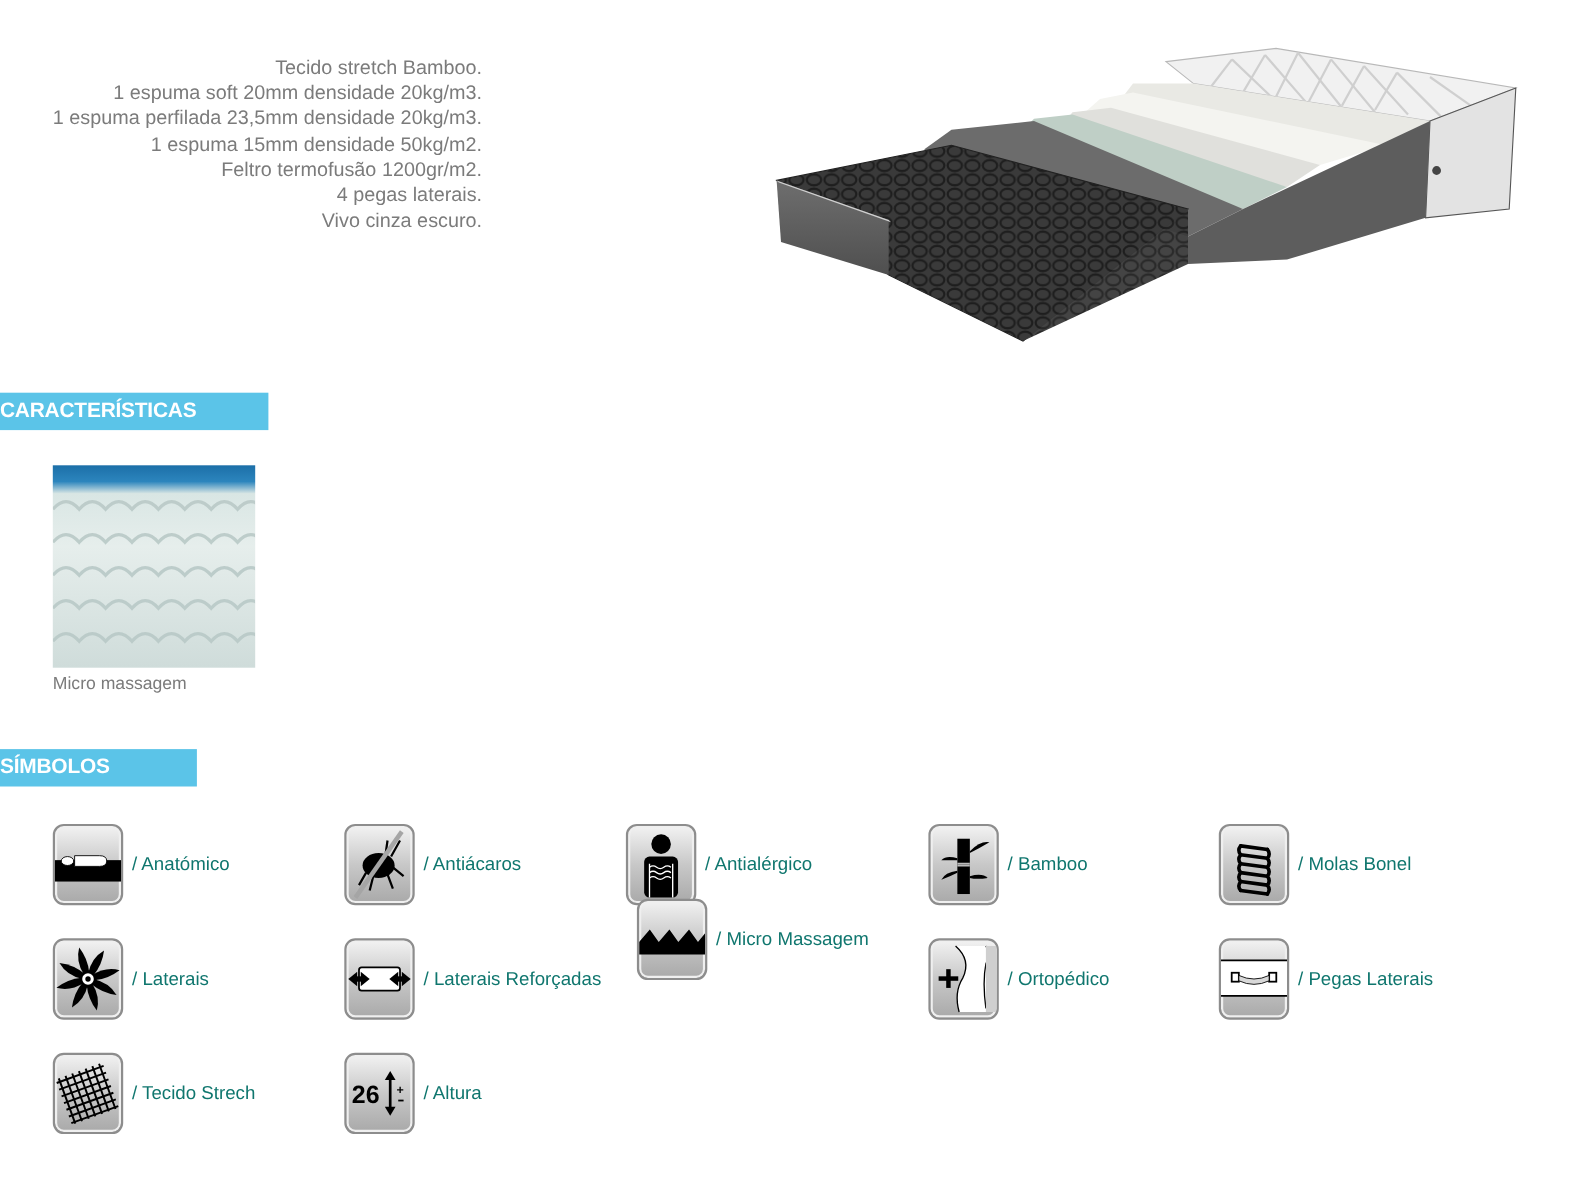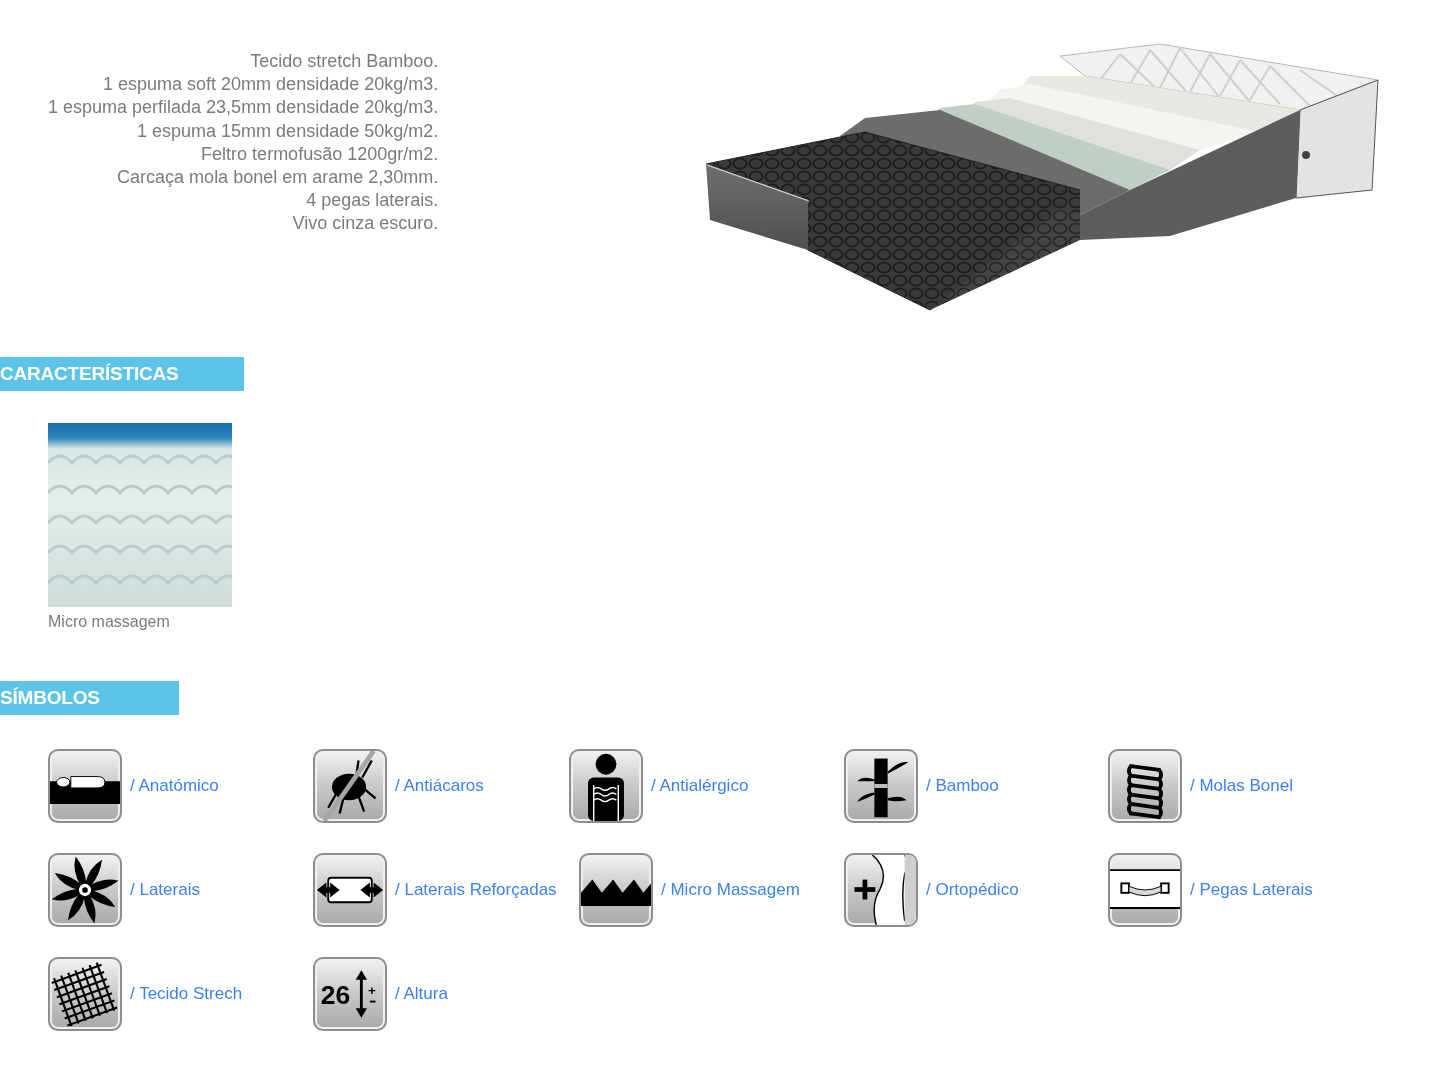--- a/index.html
+++ b/index.html
@@ -11,37 +11,36 @@
   .section-bar { position:absolute; left:0; height:34px; background:#5bc4e8;
                  color:#fff; font-weight:bold; font-size:19px; line-height:34px;
                  box-sizing:border-box; letter-spacing:-0.2px; }
   .bar-car { top:357px; width:244px; }
   .bar-sim { top:681px; width:179px; }
   .feature { position:absolute; left:48px; top:423px; width:185px; }
   .feature-img { width:184px; height:184px; display:block;
                  background:linear-gradient(180deg,#1c6fa8 0,#2c85bd 8%,#d9e6e4 14%,#e6eeec 40%,#cfdcda 100%); position:relative; overflow:hidden; }
   .feature-cap { font-size:16px; color:#7b7b7b; margin-top:6px; }
   .sym { position:absolute; display:flex; align-items:center; }
-  .sym-icon { width:74px; height:74px; border-radius:10px; box-sizing:border-box;
+  .sym-icon { width:64px; height:74px; border-radius:10px; box-sizing:border-box;
               border:2px solid #8d8d8d;
               background:linear-gradient(180deg,#f2f2f2 0%,#c8c8c8 50%,#a9a9a9 100%);
               box-shadow: inset 0 0 0 2px #efefef; overflow:hidden; position:relative; }
   .sym-icon svg { width:100%; height:100%; display:block; }
-  .sym-label { font-size:17px; color:#3b82f6; margin-left:8px; white-space:nowrap; }
+  .sym-label { font-size:17px; color:#0f766e; margin-left:8px; white-space:nowrap; }
 </style>
 </head>
 <body>
 
 <ul class="spec-list">
   <li>Tecido stretch Bamboo.</li>
   <li>1 espuma soft 20mm densidade 20kg/m3.</li>
   <li>1 espuma perfilada 23,5mm densidade 20kg/m3.</li>
   <li>1 espuma 15mm densidade 50kg/m2.</li>
   <li>Feltro termofusão 1200gr/m2.</li>
-  <li>Carcaça mola bonel em arame 2,30mm.</li>
   <li>4 pegas laterais.</li>
   <li>Vivo cinza escuro.</li>
 </ul>
 
 <div class="hero" aria-label="Mattress cross-section layers illustration">
   <svg viewBox="0 0 690 280" width="690" height="280">
     <defs>
       <pattern id="coil" width="16" height="13" patternUnits="userSpaceOnUse">
         <rect width="16" height="13" fill="#3a3a3a"></rect>
         <ellipse cx="8" cy="6.5" rx="6.5" ry="5" fill="none" stroke="#1e1e1e" stroke-width="2"></ellipse>
@@ -190,21 +189,21 @@
           <path d="M26,37 l-10,-8 v16z"></path>
           <rect x="10" y="34" width="8" height="6"></rect>
           <path d="M72,37 l-10,-8 v16z"></path>
           <path d="M48,37 l10,-8 v16z"></path>
           <rect x="56" y="34" width="8" height="6"></rect>
         </g>
       </svg>
   </div>
   <span class="sym-label">/ Laterais Reforçadas</span>
 </div>
-<div class="sym" style="left:579px;top:853px">
+<div class="sym" style="left:579px;top:817px">
   <div class="sym-icon">
     <svg viewBox="0 0 74 74">
         <path d="M0,54 V40 L12,26 L22,40 L34,26 L44,40 L56,26 L66,40 L74,30 V54z" fill="#000"></path>
       </svg>
   </div>
   <span class="sym-label">/ Micro Massagem</span>
 </div>
 <div class="sym" style="left:844px;top:853px">
   <div class="sym-icon">
     <svg viewBox="0 0 74 74">

